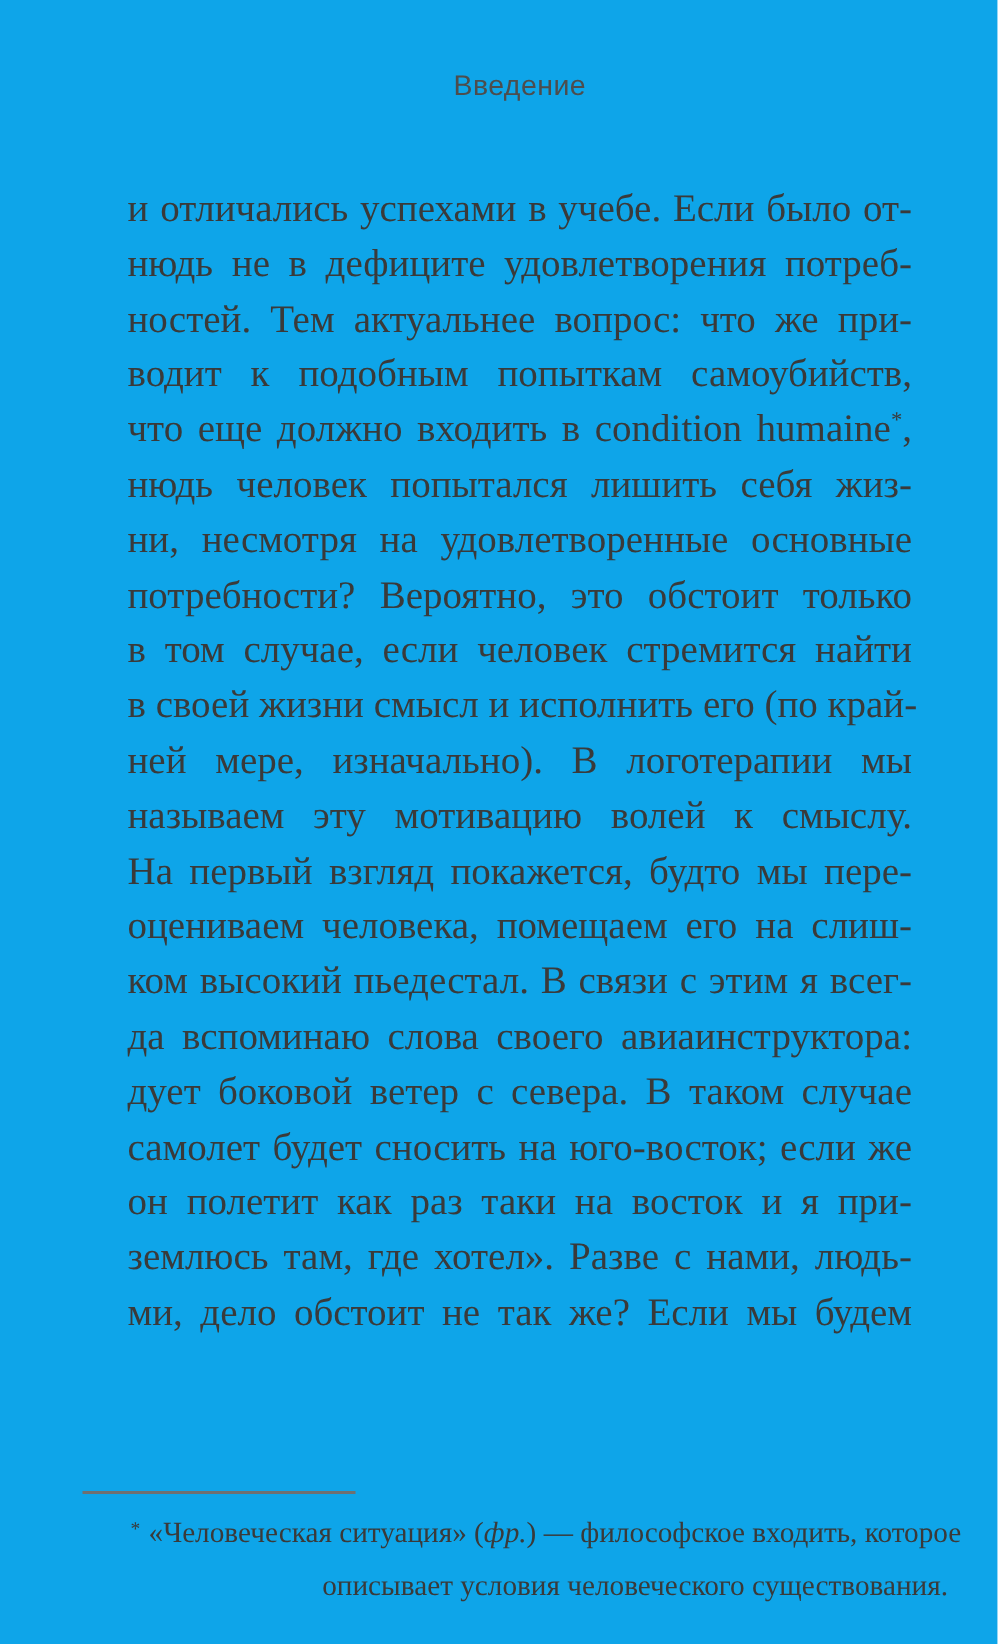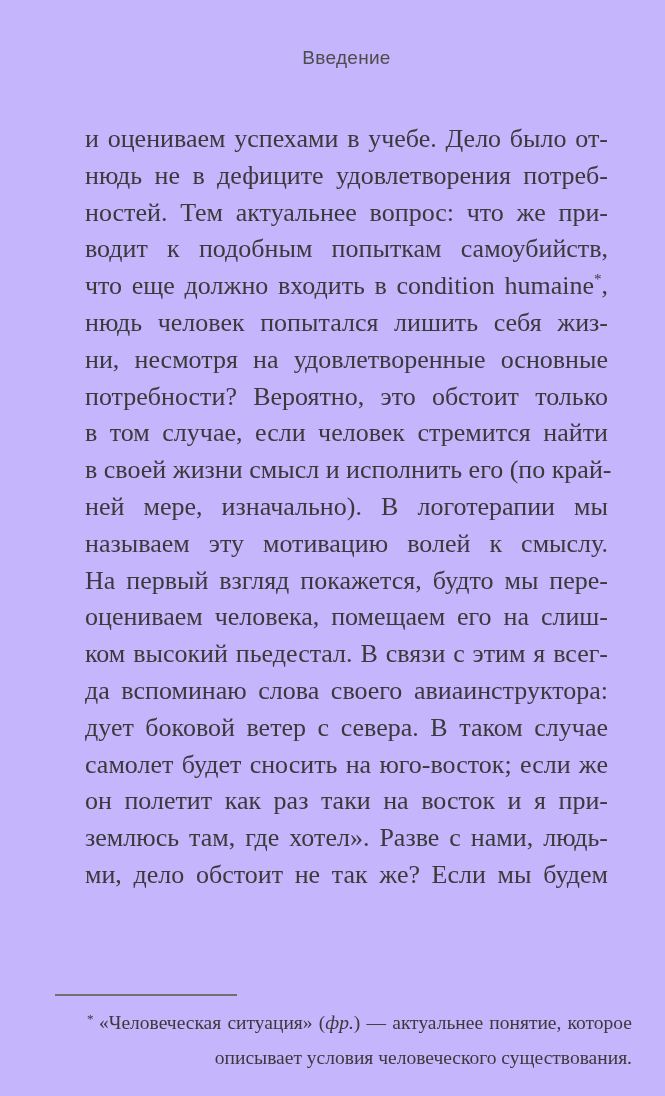--- a/index.html
+++ b/index.html
@@ -4,21 +4,21 @@
 <style>
   html, body {
     margin: 0;
     padding: 0;
     background: #ffffff;
   }
   .page {
     position: relative;
     width: 665px;
     height: 1096px;
-    background: #c4b5fd;
+    background: #0ea5e9;
     overflow: hidden;
     font-family: "Liberation Serif", "DejaVu Serif", serif;
     color: #3a3a3a;
   }
   .chapter-header {
     position: absolute;
     top: 47px;
     left: 85px;
     width: 523px;
     text-align: center;
@@ -85,21 +85,21 @@
   }
 </style>
 </head>
 <body>
 
 <div class="page">
 
   <div class="chapter-header">Введение</div>
 
   <div class="body-text" id="body-text">
-      <div class="line">и оцениваем успехами в учебе. Дело было от-</div>
+      <div class="line">и отличались успехами в учебе. Если было от-</div>
       <div class="line">нюдь не в дефиците удовлетворения потреб-</div>
       <div class="line">ностей. Тем актуальнее вопрос: что же при-</div>
       <div class="line">водит к подобным попыткам самоубийств,</div>
       <div class="line"><span>что еще должно входить в condition humaine</span><sup>*</sup><span>,</span></div>
       <div class="line">нюдь человек попытался лишить себя жиз-</div>
       <div class="line">ни, несмотря на удовлетворенные основные</div>
       <div class="line">потребности? Вероятно, это обстоит только</div>
       <div class="line">в том случае, если человек стремится найти</div>
       <div class="line">в своей жизни смысл и исполнить его (по край-</div>
       <div class="line">ней мере, изначально). В логотерапии мы</div>
@@ -112,17 +112,17 @@
       <div class="line">самолет будет сносить на юго-восток; если же</div>
       <div class="line">он полетит как раз таки на восток и я при-</div>
       <div class="line">землюсь там, где хотел». Разве с нами, людь-</div>
       <div class="line">ми, дело обстоит не так же? Если мы будем</div>
     </div>
 
   <div class="footnote-rule"></div>
 
   <div class="footnote">
     <span class="fn-marker">*</span>
-    <div class="fn-line fn-line1" id="fn-line1"><span>«Человеческая ситуация» (</span><span class="it">фр.</span><span>) — актуальнее понятие, которое</span></div>
+    <div class="fn-line fn-line1" id="fn-line1"><span>«Человеческая ситуация» (</span><span class="it">фр.</span><span>) — философское входить, которое</span></div>
     <div class="fn-line" id="fn-line2">описывает условия человеческого существования.</div>
   </div>
 
 </div>
 
 </body></html>

